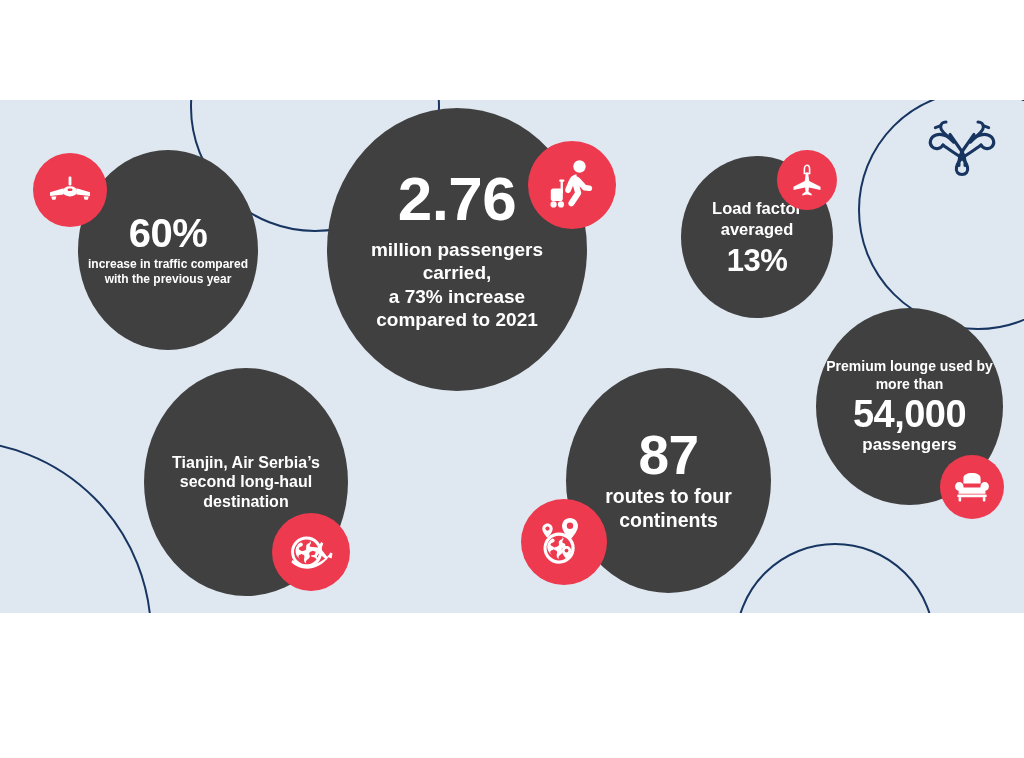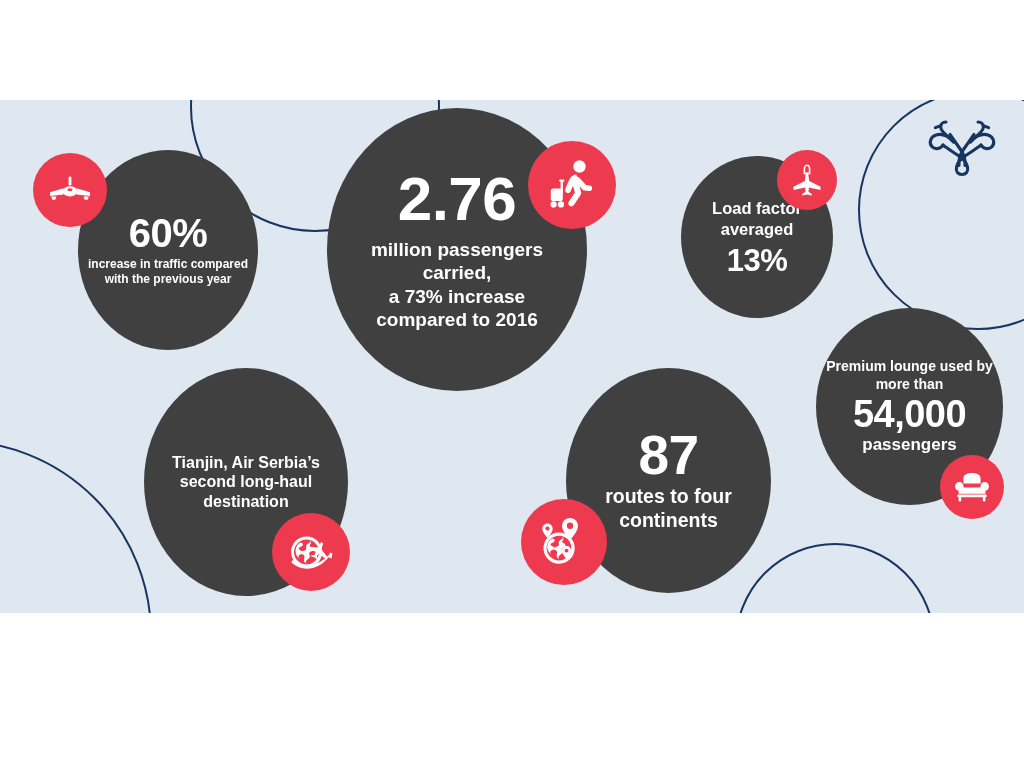--- a/index.html
+++ b/index.html
@@ -149,21 +149,21 @@
         </g>
       </svg>
     </div>
 
     <div class="bubble" id="b-pax">
       <div class="inner">
         <span class="big">2.76</span>
         <span class="sub">million passengers</span>
         <span class="sub">carried,</span>
         <span class="sub">a 73% increase</span>
-        <span class="sub">compared to 2016</span>
+        <span class="sub">compared to 2021</span>
       </div>
     </div>
     <div class="badge" id="badge-traveler">
       <svg width="50" height="52" viewBox="0 0 50 52" aria-hidden="true">
         <g fill="#ffffff">
           <circle cx="32.5" cy="7.5" r="6.2"></circle>
           <path d="M29.5 15.2 c-3.6 0.6 -6.3 3.0 -7.6 6.2 l-3.6 8.6 c-0.6 1.5 0.1 3.2 1.6 3.8 1.5 0.6 3.2 -0.1 3.8 -1.6 l2.3 -5.5 1.9 6.8 -6.1 9.3 c-0.9 1.4 -0.5 3.3 0.9 4.2 1.4 0.9 3.3 0.5 4.2 -0.9 l6.8 -10.4 c0.5 -0.8 0.7 -1.8 0.4 -2.7 l-1.6 -5.8 3.0 3.4 c0.5 0.6 1.2 0.9 2.0 1.0 l4.7 0.4 c1.5 0.1 2.9 -1.0 3.0 -2.6 0.1 -1.5 -1.0 -2.9 -2.6 -3.0 l-3.6 -0.3 -5.0 -5.7 c-1.2 -1.4 -2.7 -2.6 -4.5 -3.2 z"></path>
           <rect x="13.6" y="21.8" width="2.3" height="13.0" rx="1.1"></rect>
           <rect x="12.2" y="20.6" width="5.2" height="2.2" rx="1.0"></rect>
           <rect x="3.8" y="29.6" width="12.0" height="12.4" rx="2.6"></rect>

